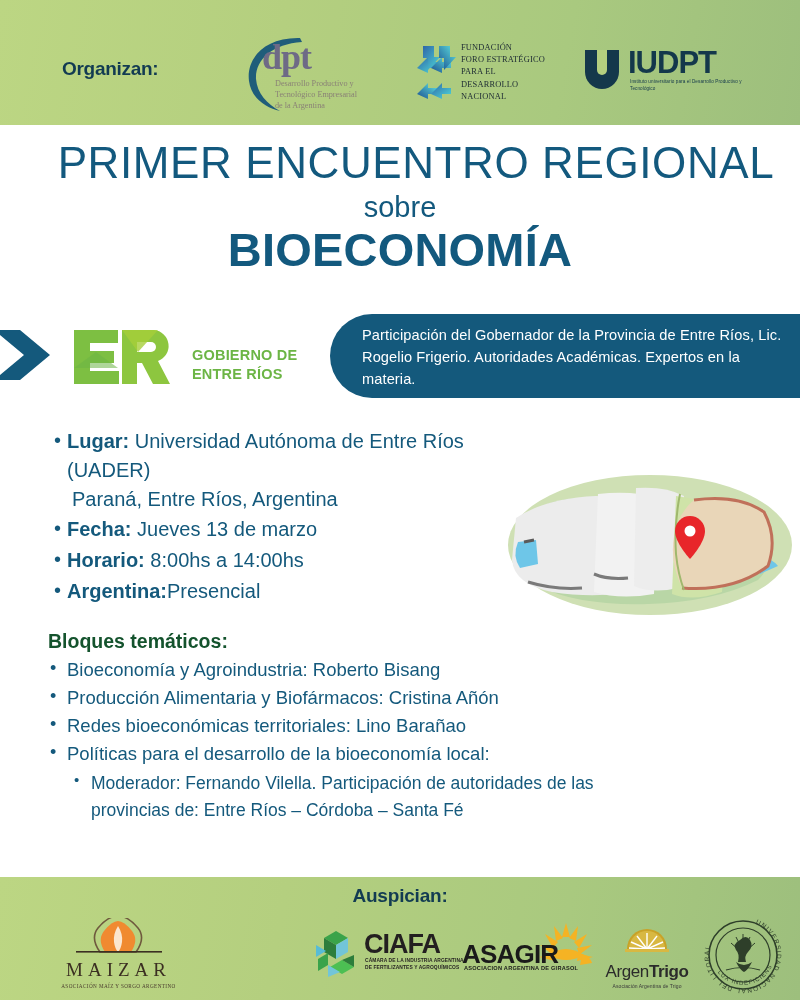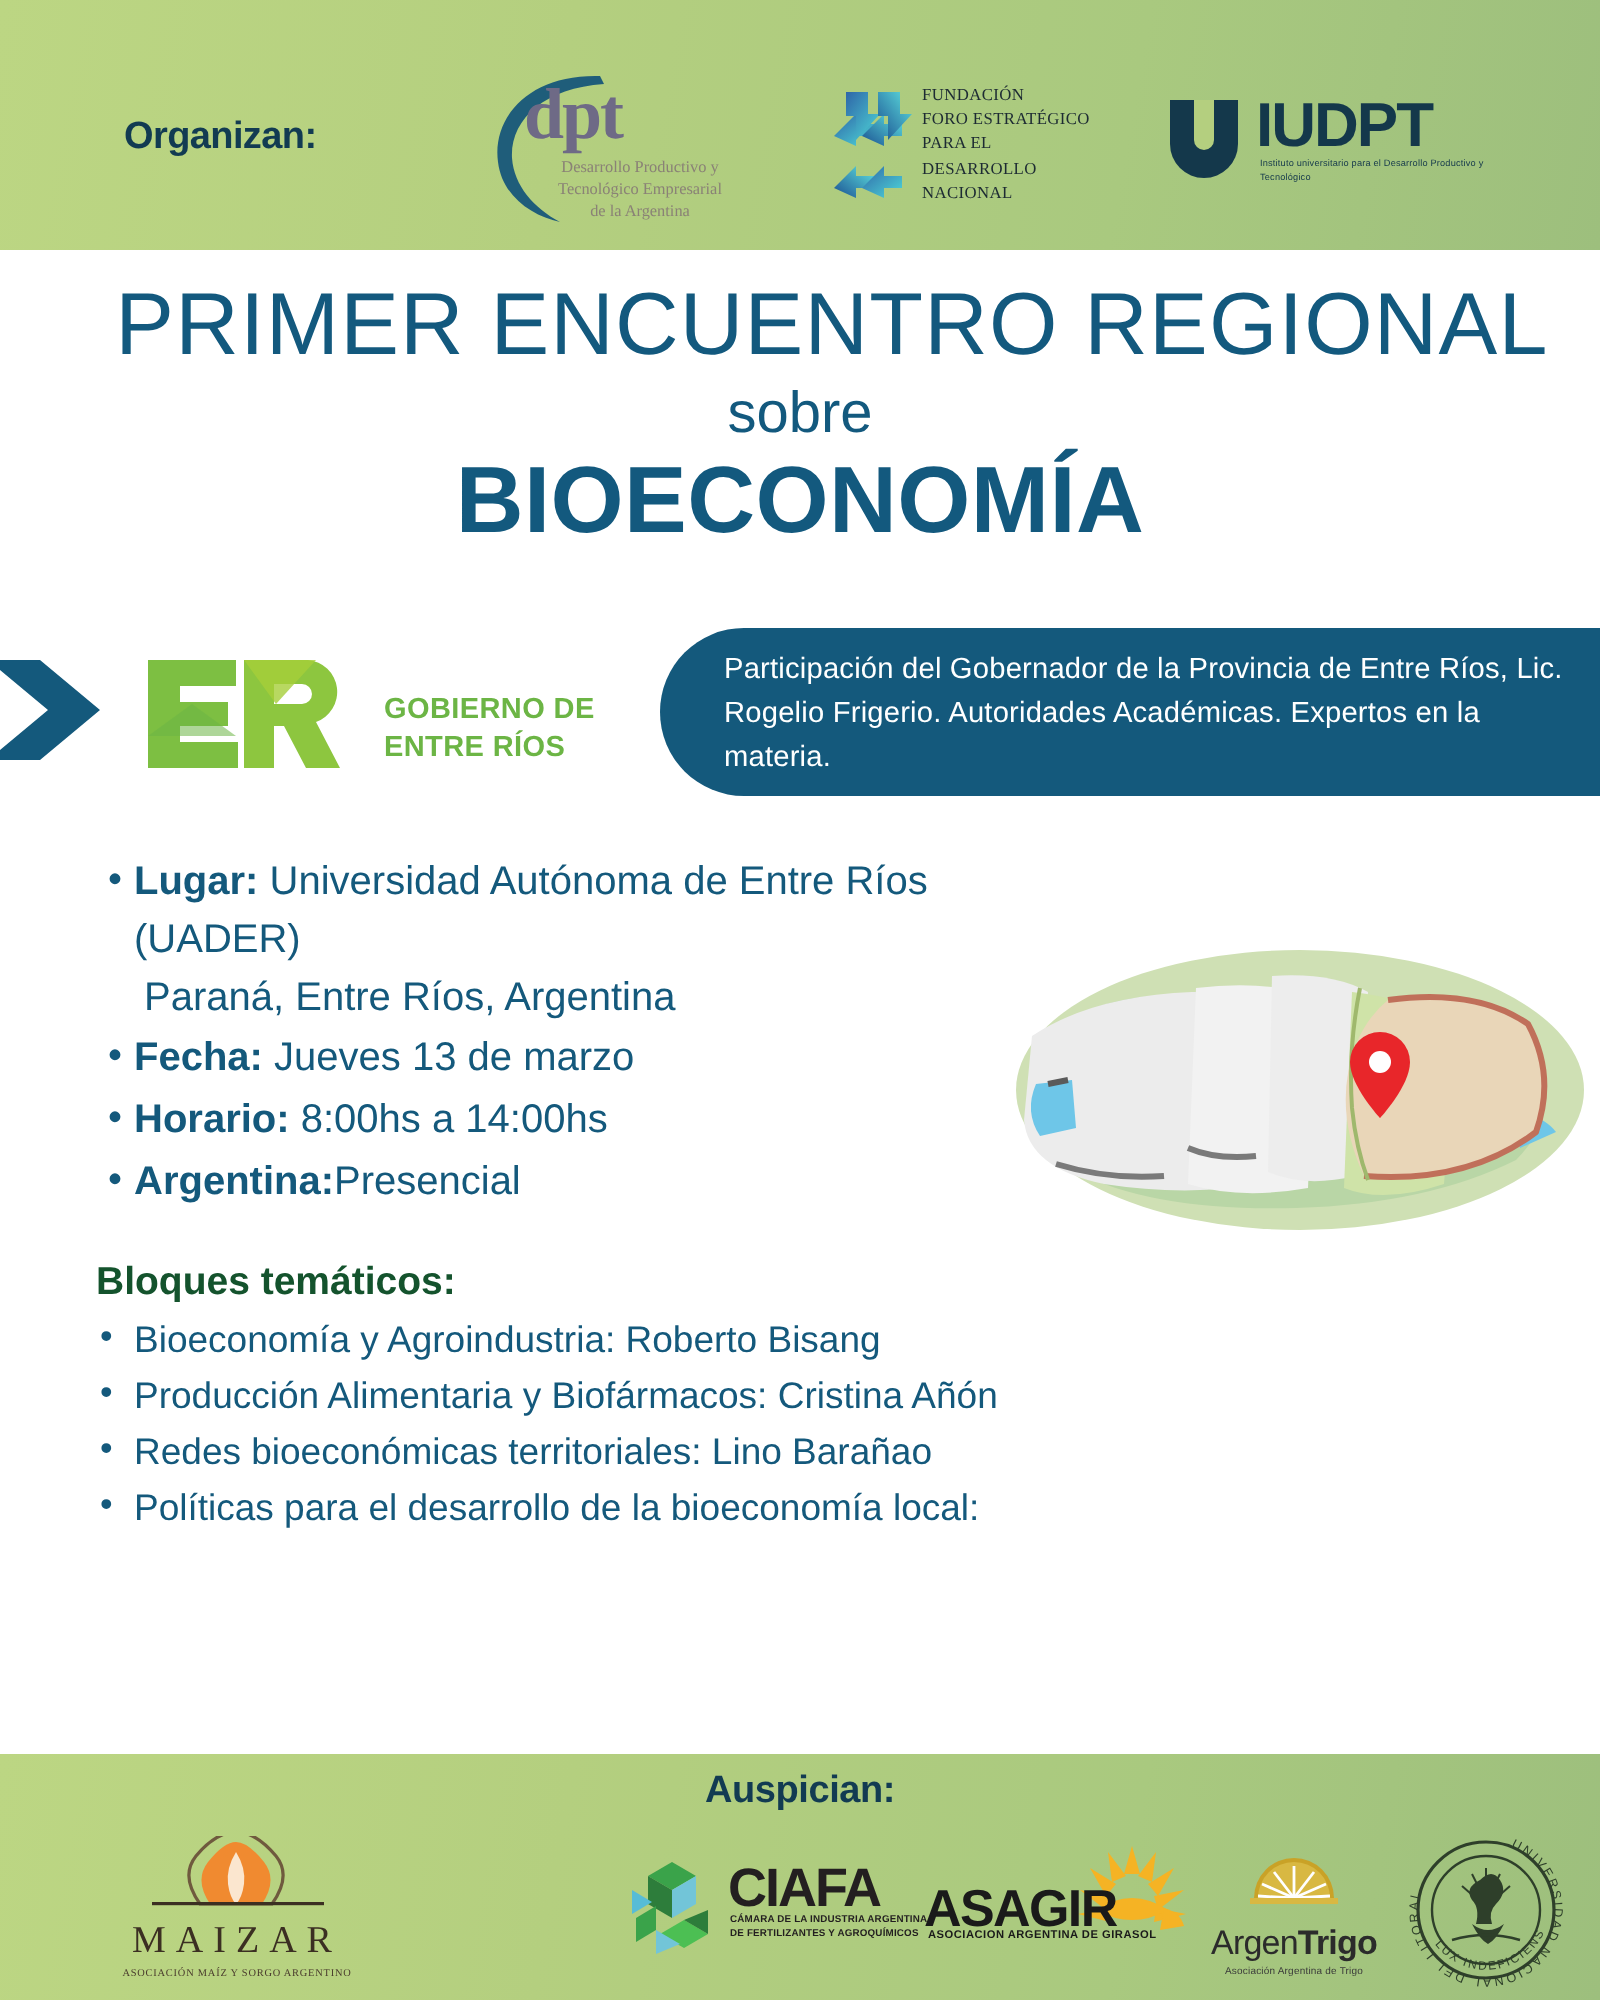--- a/index.html
+++ b/index.html
@@ -36,21 +36,20 @@
   .dpt-logo .swoosh{ position:absolute; left:0; top:0; }
   .dpt-logo .dpt-text{
     position:absolute; left:22px; top:6px;
     font-family:"Liberation Serif", serif; font-size:36px; color:#6e6a86;
     letter-spacing:-1px; line-height:1;font-weight:bold;
   }
   .dpt-logo .dpt-sub{
     position:absolute; left:35px; top:46px; width:90px;
     font-family:"Liberation Serif", serif; font-size:8.2px; color:#8a8276;
     line-height:1.32;
-    text-align:center;
   }
 
   
   .fund-logo{ position:absolute; left:415px; top:42px; width:145px; height:62px; }
   .fund-logo .mark{ position:absolute; left:0; top:2px; }
   .fund-logo .fund-text{
     position:absolute; left:46px; top:0px; width:100px;
     font-family:"Liberation Serif", serif; font-size:8.4px; color:#1d2b33;
     line-height:1.45; letter-spacing:.2px;
   }
@@ -336,20 +335,23 @@
 </div>
 
 <div class="blocks">
   <h3>Bloques temáticos:</h3>
   <ul>
     <li>Bioeconomía y Agroindustria: Roberto Bisang</li>
     <li>Producción Alimentaria y Biofármacos: Cristina Añón</li>
     <li>Redes bioeconómicas territoriales: Lino Barañao</li>
     <li>
       <span>Políticas para el desarrollo de la bioeconomía local:</span>
+      <ul class="sublist">
+        <li>Moderador: Fernando Vilella. Participación de autoridades de las provincias de: Entre Ríos – Córdoba – Santa Fé</li>
+      </ul>
     </li>
   </ul>
 </div>
 
 <div class="band-bottom"></div>
 
 <div class="auspician-label">Auspician:</div>
 
 <div class="sponsors">
 

